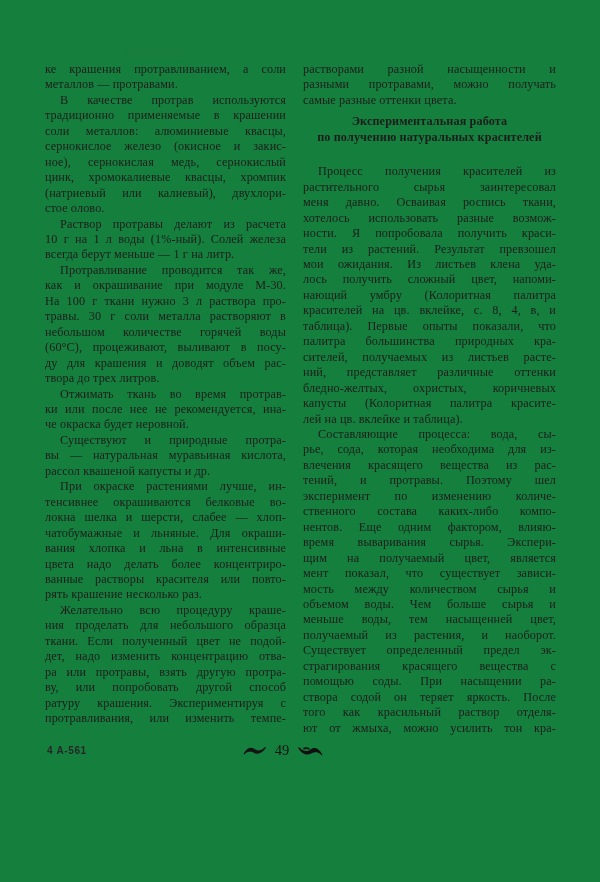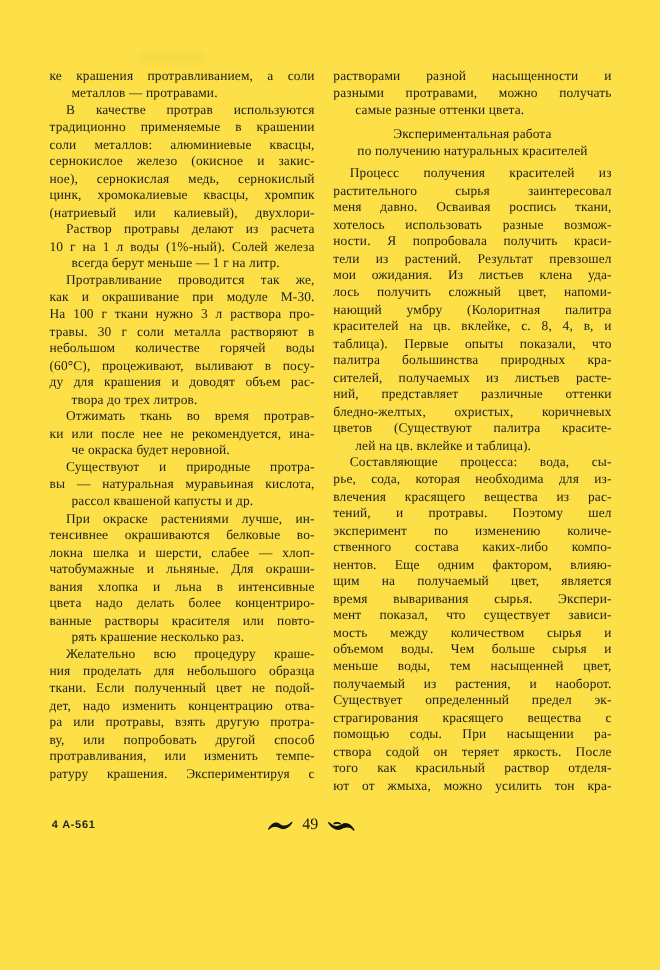--- a/index.html
+++ b/index.html
@@ -7,21 +7,21 @@
     padding: 0;
     width: 600px;
     height: 882px;
     overflow: hidden;
     background: #ffffff;
   }
   .page {
     position: relative;
     width: 600px;
     height: 882px;
-    background: #fde047;
+    background: #15803d;
     font-family: "Liberation Serif", serif;
     color: #1c1c1c;
     overflow: hidden;
   }
   .smudge {
     position: absolute;
     left: 128px;
     top: 48px;
     width: 58px;
     height: 10px;
@@ -36,25 +36,25 @@
     line-height: 15.45px;
     letter-spacing: 0.12px;
   }
   .col-left  { left: 45px;  width: 241px; }
   .col-right { left: 303px; width: 253px; }
   .line {
     text-align: justify;
     text-align-last: justify;
     min-height: 15.45px;
   }
-  .line.last { text-align-last: left; margin-left: 20px; }
+  .line.last { text-align-last: left; }
   .line.indent { text-indent: 15px; }
   .heading {
-    margin: 6px 0 5px 0;
-    font-weight: normal;
+    margin: 6px 0 19px 0;
+    font-weight: bold;
   }
   .heading .line {
     text-align: center;
     text-align-last: center;
   }
   .footer {
     position: absolute;
     left: 0;
     top: 740px;
     width: 600px;
@@ -103,20 +103,21 @@
         <div class="line last">металлов — протравами.</div>
       </div>
       <div class="para">
         <div class="line indent">В качестве протрав используются</div>
         <div class="line">традиционно применяемые в крашении</div>
         <div class="line">соли металлов: алюминиевые квасцы,</div>
         <div class="line">сернокислое железо (окисное и закис-</div>
         <div class="line">ное), сернокислая медь, сернокислый</div>
         <div class="line">цинк, хромокалиевые квасцы, хромпик</div>
         <div class="line">(натриевый или калиевый), двухлори-</div>
+        <div class="line last">стое олово.</div>
       </div>
       <div class="para">
         <div class="line indent">Раствор протравы делают из расчета</div>
         <div class="line">10 г на 1 л воды (1%-ный). Солей железа</div>
         <div class="line last">всегда берут меньше — 1 г на литр.</div>
       </div>
       <div class="para">
         <div class="line indent">Протравливание проводится так же,</div>
         <div class="line">как и окрашивание при модуле М-30.</div>
         <div class="line">На 100 г ткани нужно 3 л раствора про-</div>
@@ -146,22 +147,22 @@
         <div class="line">ванные растворы красителя или повто-</div>
         <div class="line last">рять крашение несколько раз.</div>
       </div>
       <div class="para">
         <div class="line indent">Желательно всю процедуру краше-</div>
         <div class="line">ния проделать для небольшого образца</div>
         <div class="line">ткани. Если полученный цвет не подой-</div>
         <div class="line">дет, надо изменить концентрацию отва-</div>
         <div class="line">ра или протравы, взять другую протра-</div>
         <div class="line">ву, или попробовать другой способ</div>
+        <div class="line">ратуру крашения. Экспериментируя с</div>
         <div class="line">протравливания, или изменить темпе-</div>
-        <div class="line">ратуру крашения. Экспериментируя с</div>
       </div>
     </div>
   <div class="col col-right" id="col-right">
       <div class="para">
         <div class="line">растворами разной насыщенности и</div>
         <div class="line">разными протравами, можно получать</div>
         <div class="line last">самые разные оттенки цвета.</div>
       </div>
       <div class="heading">
         <div class="line">Экспериментальная работа</div>
@@ -176,33 +177,33 @@
         <div class="line">тели из растений. Результат превзошел</div>
         <div class="line">мои ожидания. Из листьев клена уда-</div>
         <div class="line">лось получить сложный цвет, напоми-</div>
         <div class="line">нающий умбру (Колоритная палитра</div>
         <div class="line">красителей на цв. вклейке, с. 8, 4, в, и</div>
         <div class="line">таблица). Первые опыты показали, что</div>
         <div class="line">палитра большинства природных кра-</div>
         <div class="line">сителей, получаемых из листьев расте-</div>
         <div class="line">ний, представляет различные оттенки</div>
         <div class="line">бледно-желтых, охристых, коричневых</div>
-        <div class="line">цветов (Существуют палитра красите-</div>
+        <div class="line">капусты (Колоритная палитра красите-</div>
         <div class="line last">лей на цв. вклейке и таблица).</div>
       </div>
       <div class="para">
         <div class="line indent">Составляющие процесса: вода, сы-</div>
         <div class="line">рье, сода, которая необходима для из-</div>
         <div class="line">влечения красящего вещества из рас-</div>
         <div class="line">тений, и протравы. Поэтому шел</div>
         <div class="line">эксперимент по изменению количе-</div>
         <div class="line">ственного состава каких-либо компо-</div>
         <div class="line">нентов. Еще одним фактором, влияю-</div>
+        <div class="line">время вываривания сырья. Экспери-</div>
         <div class="line">щим на получаемый цвет, является</div>
-        <div class="line">время вываривания сырья. Экспери-</div>
         <div class="line">мент показал, что существует зависи-</div>
         <div class="line">мость между количеством сырья и</div>
         <div class="line">объемом воды. Чем больше сырья и</div>
         <div class="line">меньше воды, тем насыщенней цвет,</div>
         <div class="line">получаемый из растения, и наоборот.</div>
         <div class="line">Существует определенный предел эк-</div>
         <div class="line">страгирования красящего вещества с</div>
         <div class="line">помощью соды. При насыщении ра-</div>
         <div class="line">створа содой он теряет яркость. После</div>
         <div class="line">того как красильный раствор отделя-</div>

